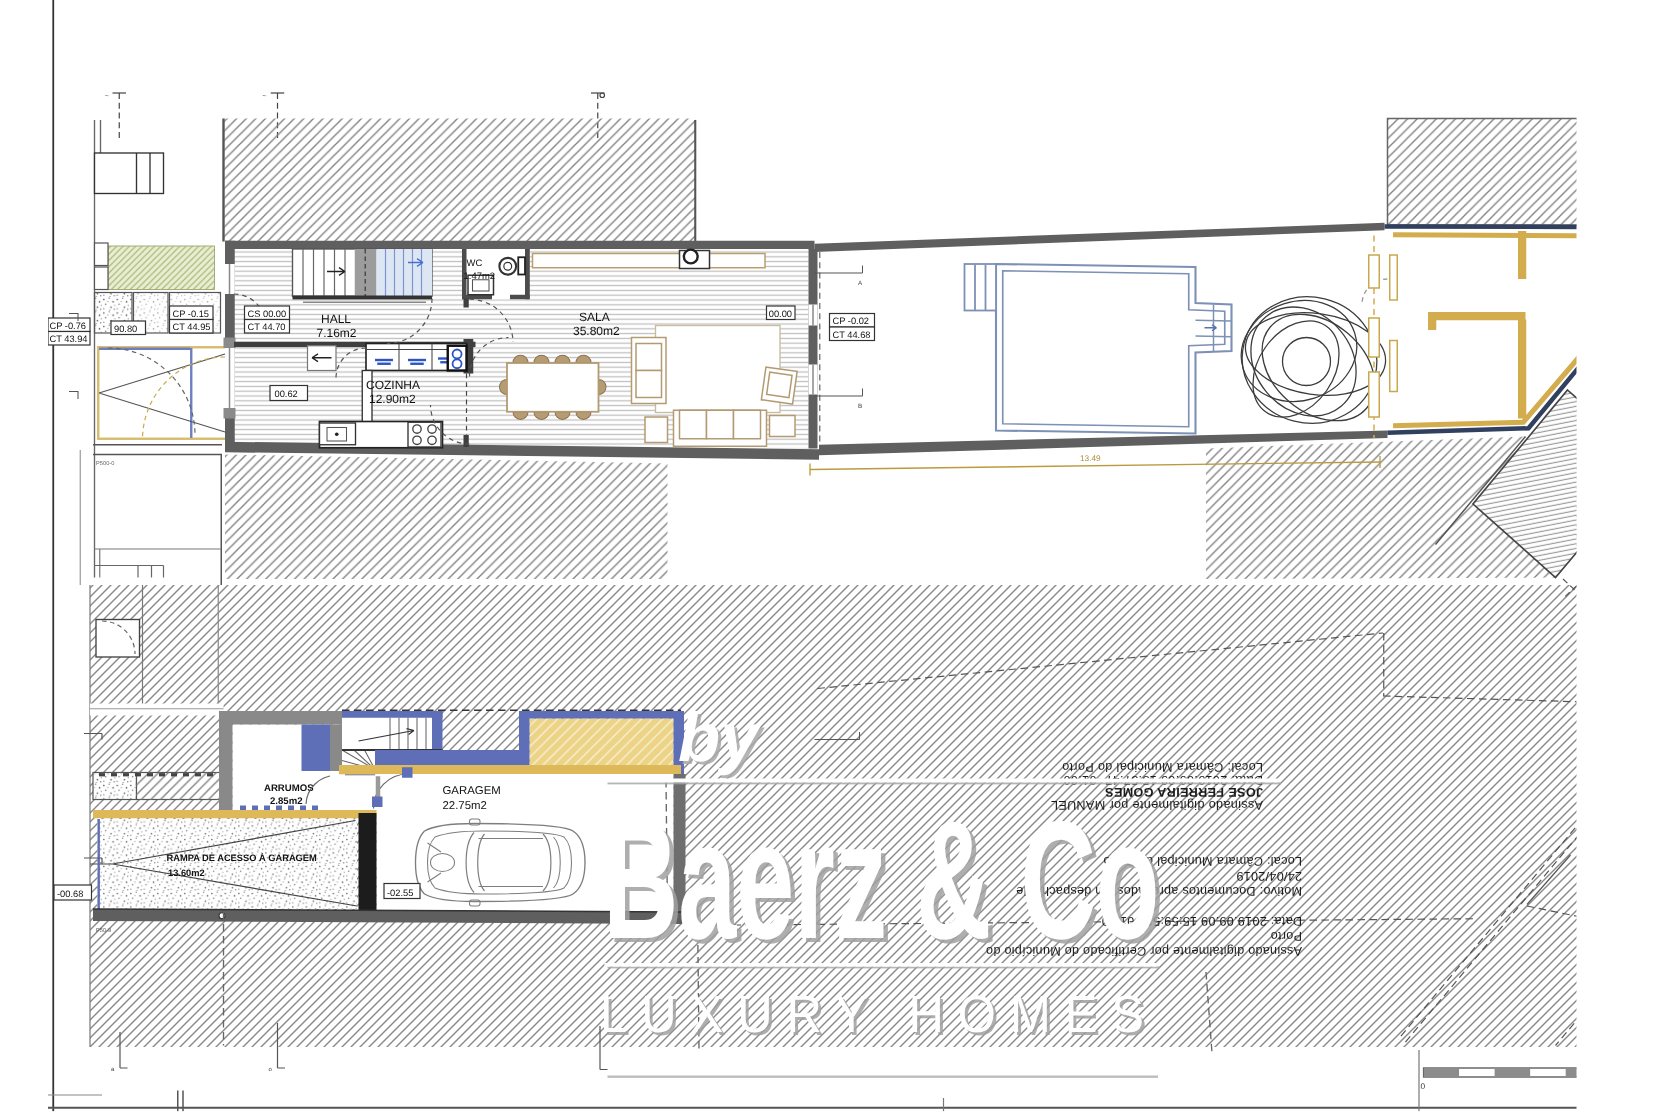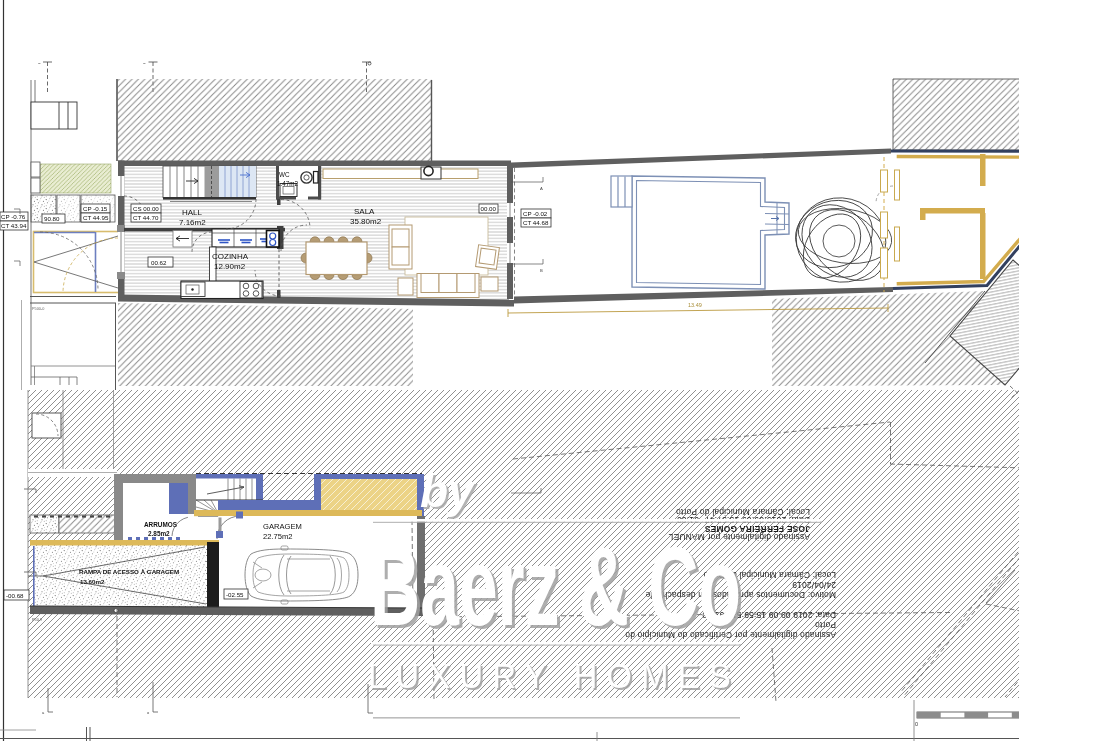--- a/index.html
+++ b/index.html
@@ -1,16 +1,16 @@
 <!DOCTYPE html>
 <html><head>
 <meta charset="utf-8">
 <style>
 html,body{margin:0;padding:0;background:#fff;}
-#page{position:relative;width:1019px;height:741px;overflow:hidden;font-family:"Liberation Sans",sans-serif;}
+#page{position:relative;width:1019px;height:741px;overflow:hidden;font-family:"Liberation Sans",sans-serif;padding-left:32px;}
 svg text{font-family:"Liberation Sans",sans-serif;}
 </style>
 </head>
 <body>
 <div id="page">
 <svg width="1109" height="741" viewBox="0 0 1109 741" xmlns="http://www.w3.org/2000/svg">
 <defs>
 <pattern id="hatch" width="6.4" height="6.4" patternUnits="userSpaceOnUse">
  <path d="M-1.6,1.6 L1.6,-1.6 M0,6.4 L6.4,0 M4.8,8 L8,4.8" stroke="#858585" stroke-width="0.95" fill="none"></path>
 </pattern>

